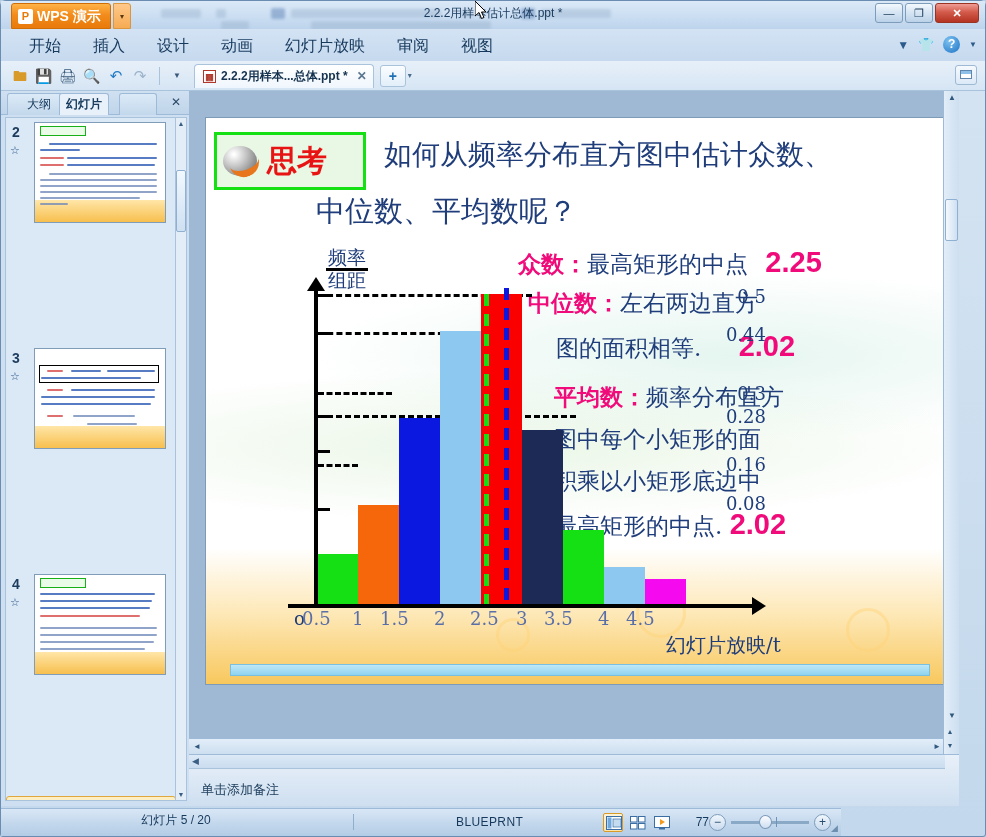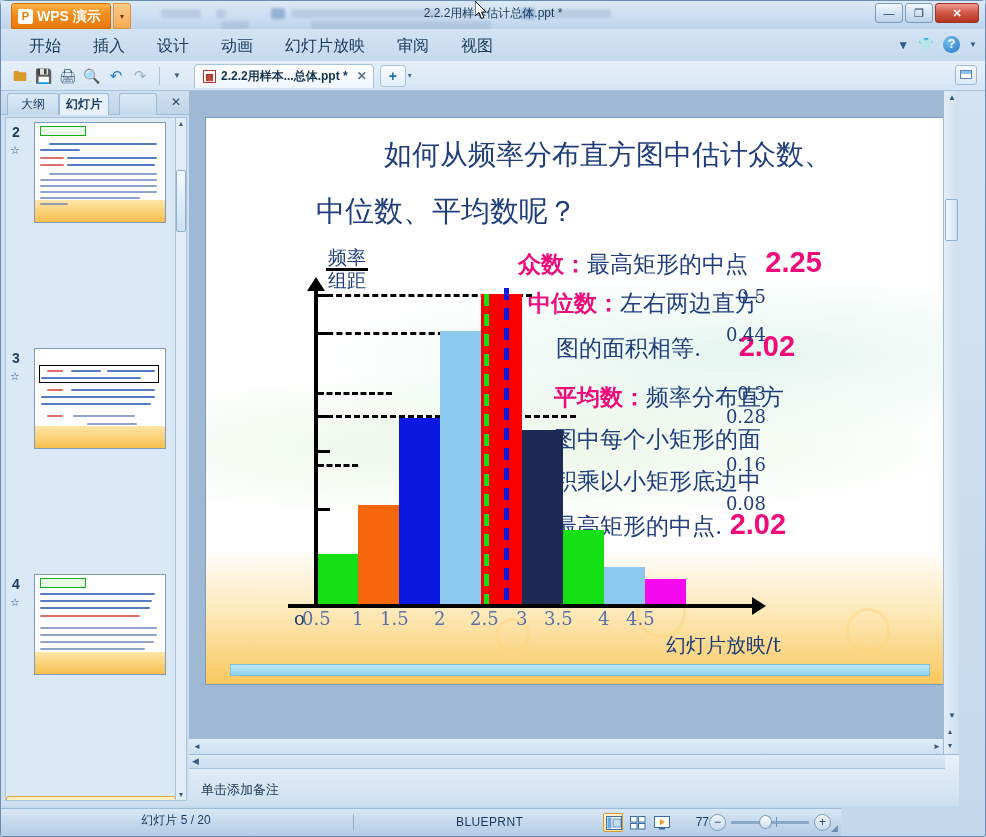--- a/index.html
+++ b/index.html
@@ -79,21 +79,21 @@
     background:linear-gradient(180deg,#8fc0e8 0 45%, #fff 45% 100%); }
 
   
   .leftpanel { position:absolute; left:0; top:90px; width:188px; height:715px;
     background:#cddff0; }
   .panel-tabs { position:relative; height:24px; background:linear-gradient(180deg,#cfe0f1,#c0d5ea);
     border-bottom:1px solid #9dbbd8; }
   .ptab { position:absolute; top:2px; height:22px; line-height:21px; font-size:12px;
     color:#1a3d60; text-align:center; border:1px solid #9dbbd8; border-bottom:none;
     border-radius:3px 3px 0 0; }
-  .ptab.inactive { left:6px; width:52px; background:linear-gradient(180deg,#dceaf7,#c3d8ec); }
+  .ptab.inactive { left:6px; width:64px; background:linear-gradient(180deg,#dceaf7,#c3d8ec); }
   .ptab.active { left:58px; width:50px; background:#e8f1fa; font-weight:bold; }
   .ptab.blank { left:118px; width:38px; background:linear-gradient(180deg,#dceaf7,#c3d8ec); }
   .ptab-close { position:absolute; right:8px; top:4px; font-size:12px; color:#2b4a68; }
 
   .thumbs { position:absolute; left:4px; top:26px; width:172px; height:684px;
     background:#dbe8f6; border:1px solid #a9c3dc; overflow:hidden; }
   .thumb-row { position:relative; height:113px; padding:4px 2px; }
   .thumb-row.sel { background:linear-gradient(180deg,#ffe9b0,#ffd municipality); }
   .thumb-row.sel { background:linear-gradient(180deg,#fdefc4,#f8dc92); border:1px solid #e0a83c; border-radius:3px;}
   .thumb-num { position:absolute; left:6px; top:6px; font-size:14px; font-weight:bold; color:#1c3c5e; }
@@ -364,20 +364,24 @@
   </div>
 
   <div class="mainarea">
 
     <div class="slide">
       <div class="slide-bg"></div>
       <div class="swirl" style="left:430px;top:470px;width:50px;height:50px;"></div>
       <div class="swirl" style="left:290px;top:500px;width:34px;height:34px;"></div>
       <div class="swirl" style="left:640px;top:490px;width:44px;height:44px;"></div>
 
+      <div class="thinkbox">
+        <div class="ball"></div>
+        <div class="think-text">思考</div>
+      </div>
 
       <div class="q1">如何从频率分布直方图中估计众数、</div>
       <div class="q2">中位数、平均数呢？</div>
 
       <div class="rtext" style="left:312px;top:128px;">
         <span class="key">众数：</span><span>最高矩形的中点</span>
         <span class="num" style="margin-left:10px">2.25</span>
       </div>
       <div class="rtext" style="left:312px;top:170px;margin-left:10px;">
         <span class="key">中位数：</span><span>左右两边直方</span>

